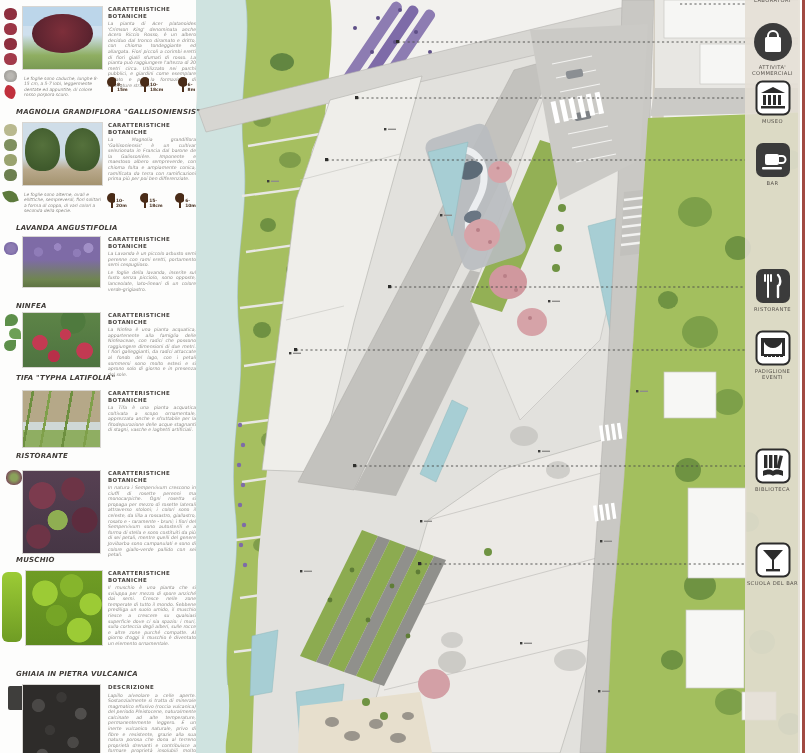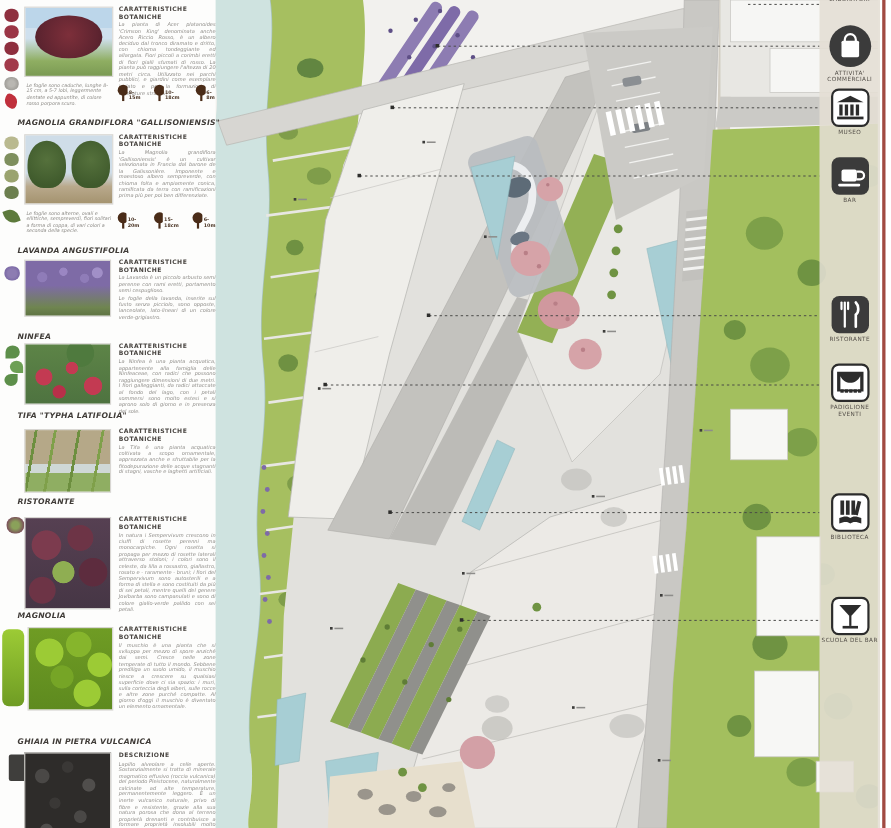--- a/index.html
+++ b/index.html
@@ -503,21 +503,21 @@
       <div class="sec-title" style="top:0;">RISTORANTE</div>
       <div class="thumb" style="left:6px;top:18px;width:16px;height:15px;background:radial-gradient(circle,#8aa15a 30%,#7a4a5a 75%);"></div>
       <div class="photo ph-semper" style="top:18px;width:79px;height:84px;"></div>
       <div class="txt" style="top:18px;">
         <div class="txt-h">CARATTERISTICHE BOTANICHE</div>
         <div class="txt-b">In natura i Sempervivum crescono in ciuffi di rosette perenni ma monocarpiche. Ogni rosetta si propaga per mezzo di rosette laterali attraverso stoloni; i colori sono il celeste, da lilla a rossastro, giallastro, rosato e - raramente - bruni; i fiori del Sempervivum sono autosterili e a forma di stella e sono costituiti da più di sei petali, mentre quelli del genere Jovibarba sono campanulati e sono di colore giallo-verde pallido con sei petali.</div>
       </div>
     </div>
 
     <div class="sec" style="top:556px;height:94px;">
-      <div class="sec-title" style="top:0;">MAGNOLIA</div>
+      <div class="sec-title" style="top:0;">MUSCHIO</div>
       <div class="thumb" style="left:2px;top:16px;width:20px;height:70px;border-radius:6px;background:linear-gradient(#9ccb35,#6f9c24);"></div>
       <div class="photo ph-muschio" style="left:25px;top:14px;width:78px;height:76px;"></div>
       <div class="txt" style="top:14px;">
         <div class="txt-h">CARATTERISTICHE BOTANICHE</div>
         <div class="txt-b">Il muschio è una pianta che si sviluppa per mezzo di spore anziché dai semi. Cresce nelle zone temperate di tutto il mondo. Sebbene prediliga un suolo umido, il muschio riesce a crescere su qualsiasi superficie dove ci sia spazio: i muri, sulla corteccia degli alberi, sulle rocce e altre zone purché compatte. Al giorno d'oggi il muschio è diventato un elemento ornamentale.</div>
       </div>
     </div>
 
     <div class="sec" style="top:670px;height:103px;">
       <div class="sec-title" style="top:0;">GHIAIA IN PIETRA VULCANICA</div>

